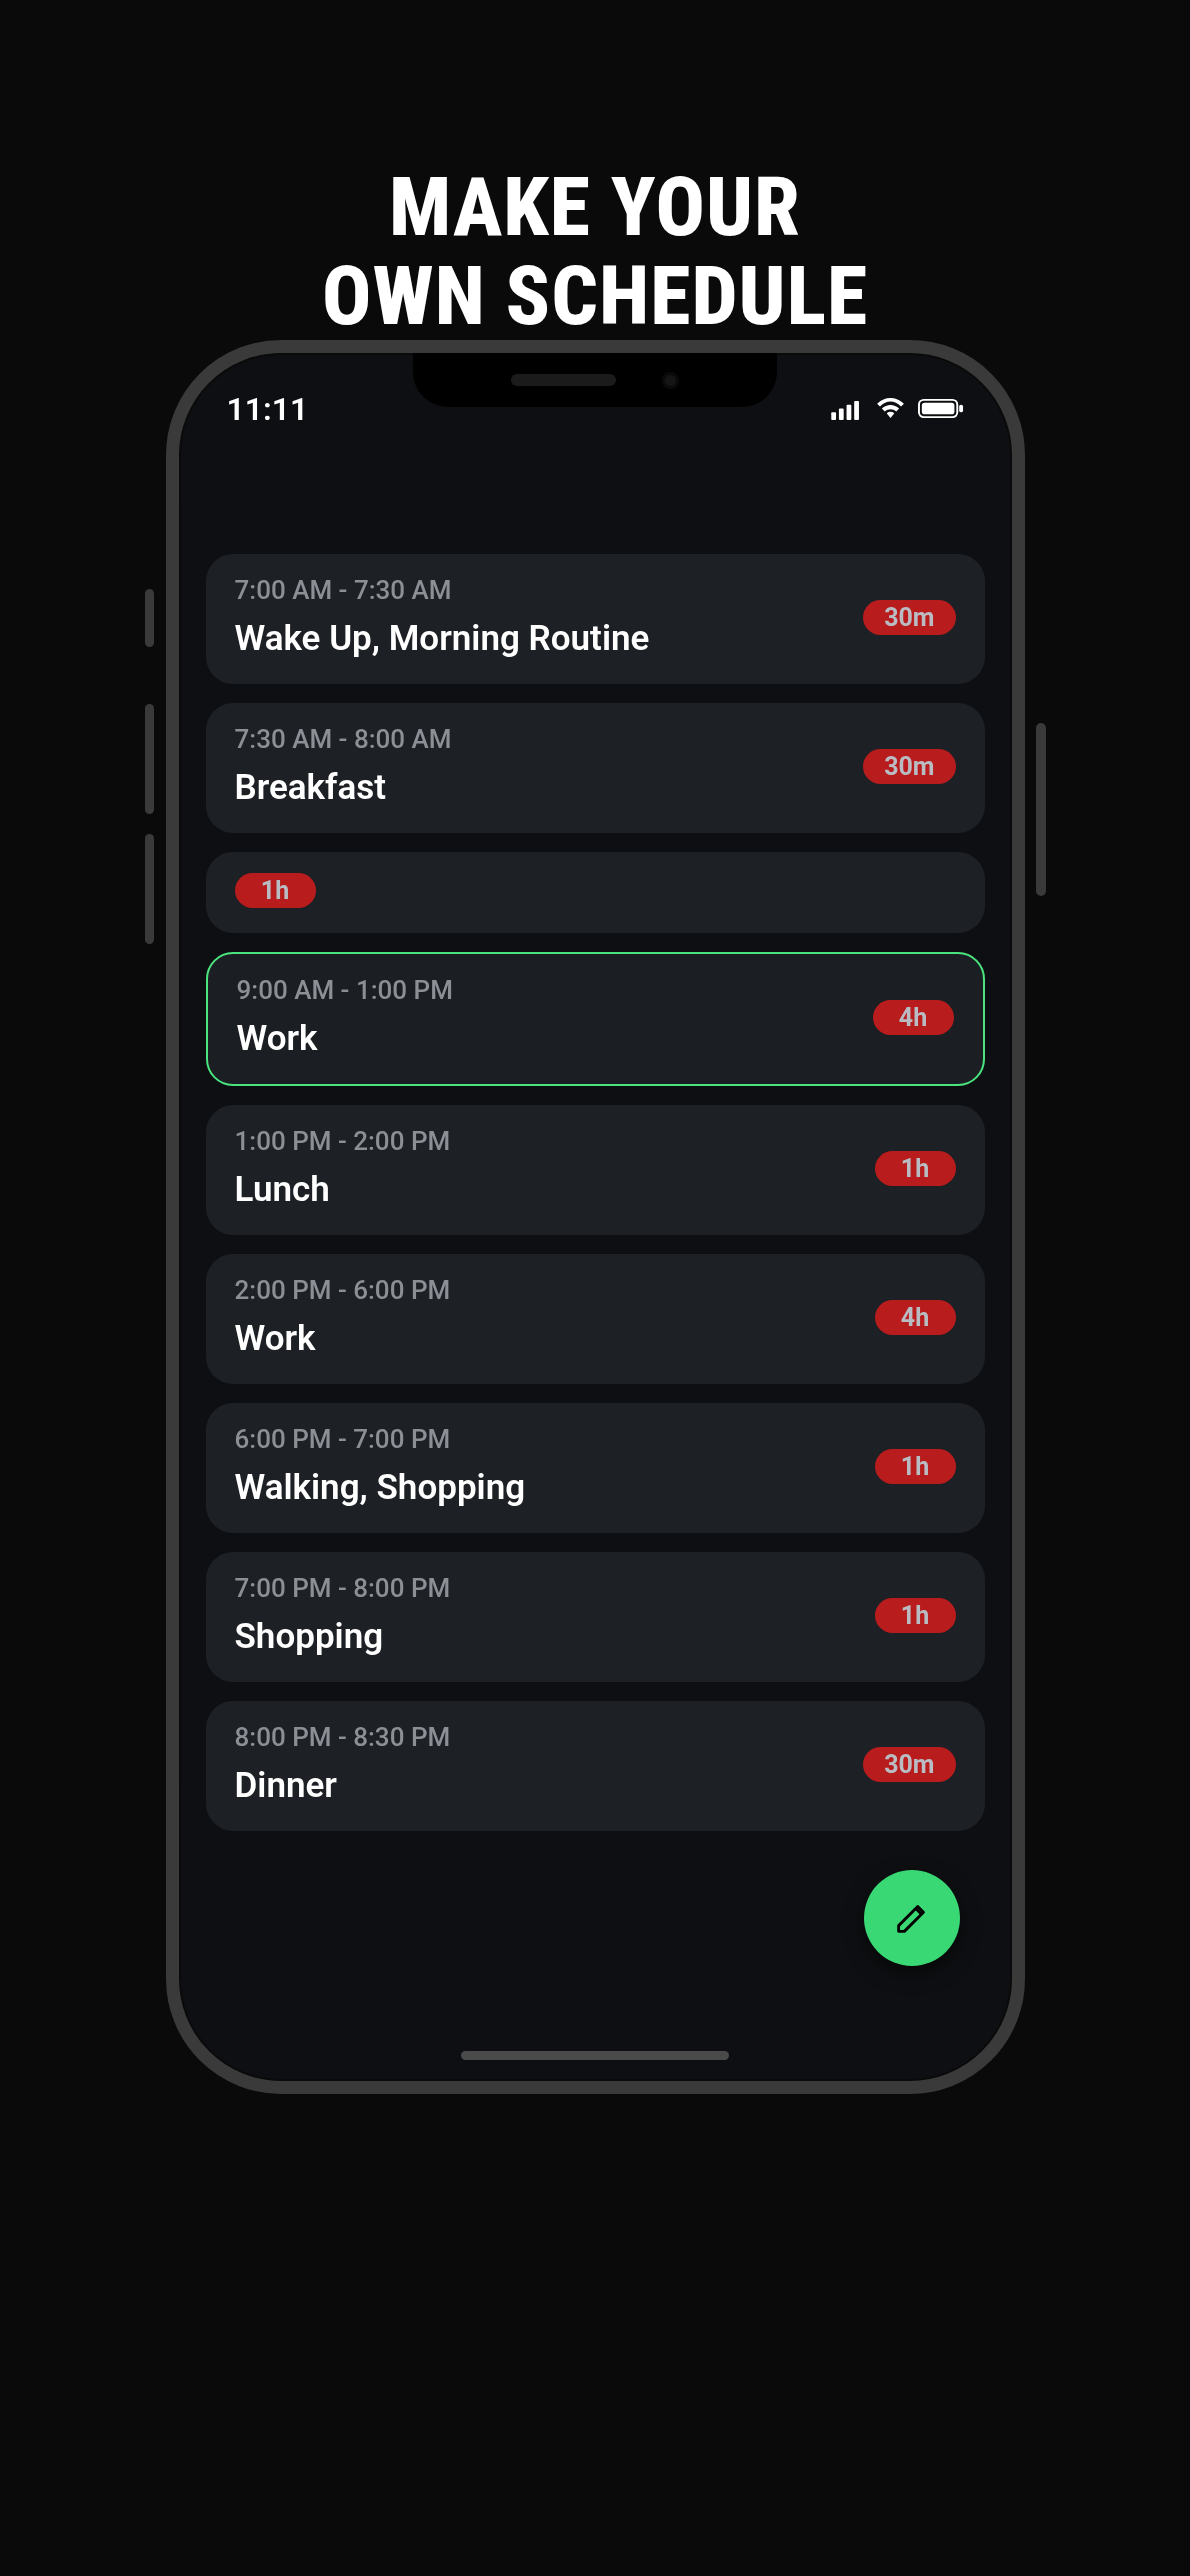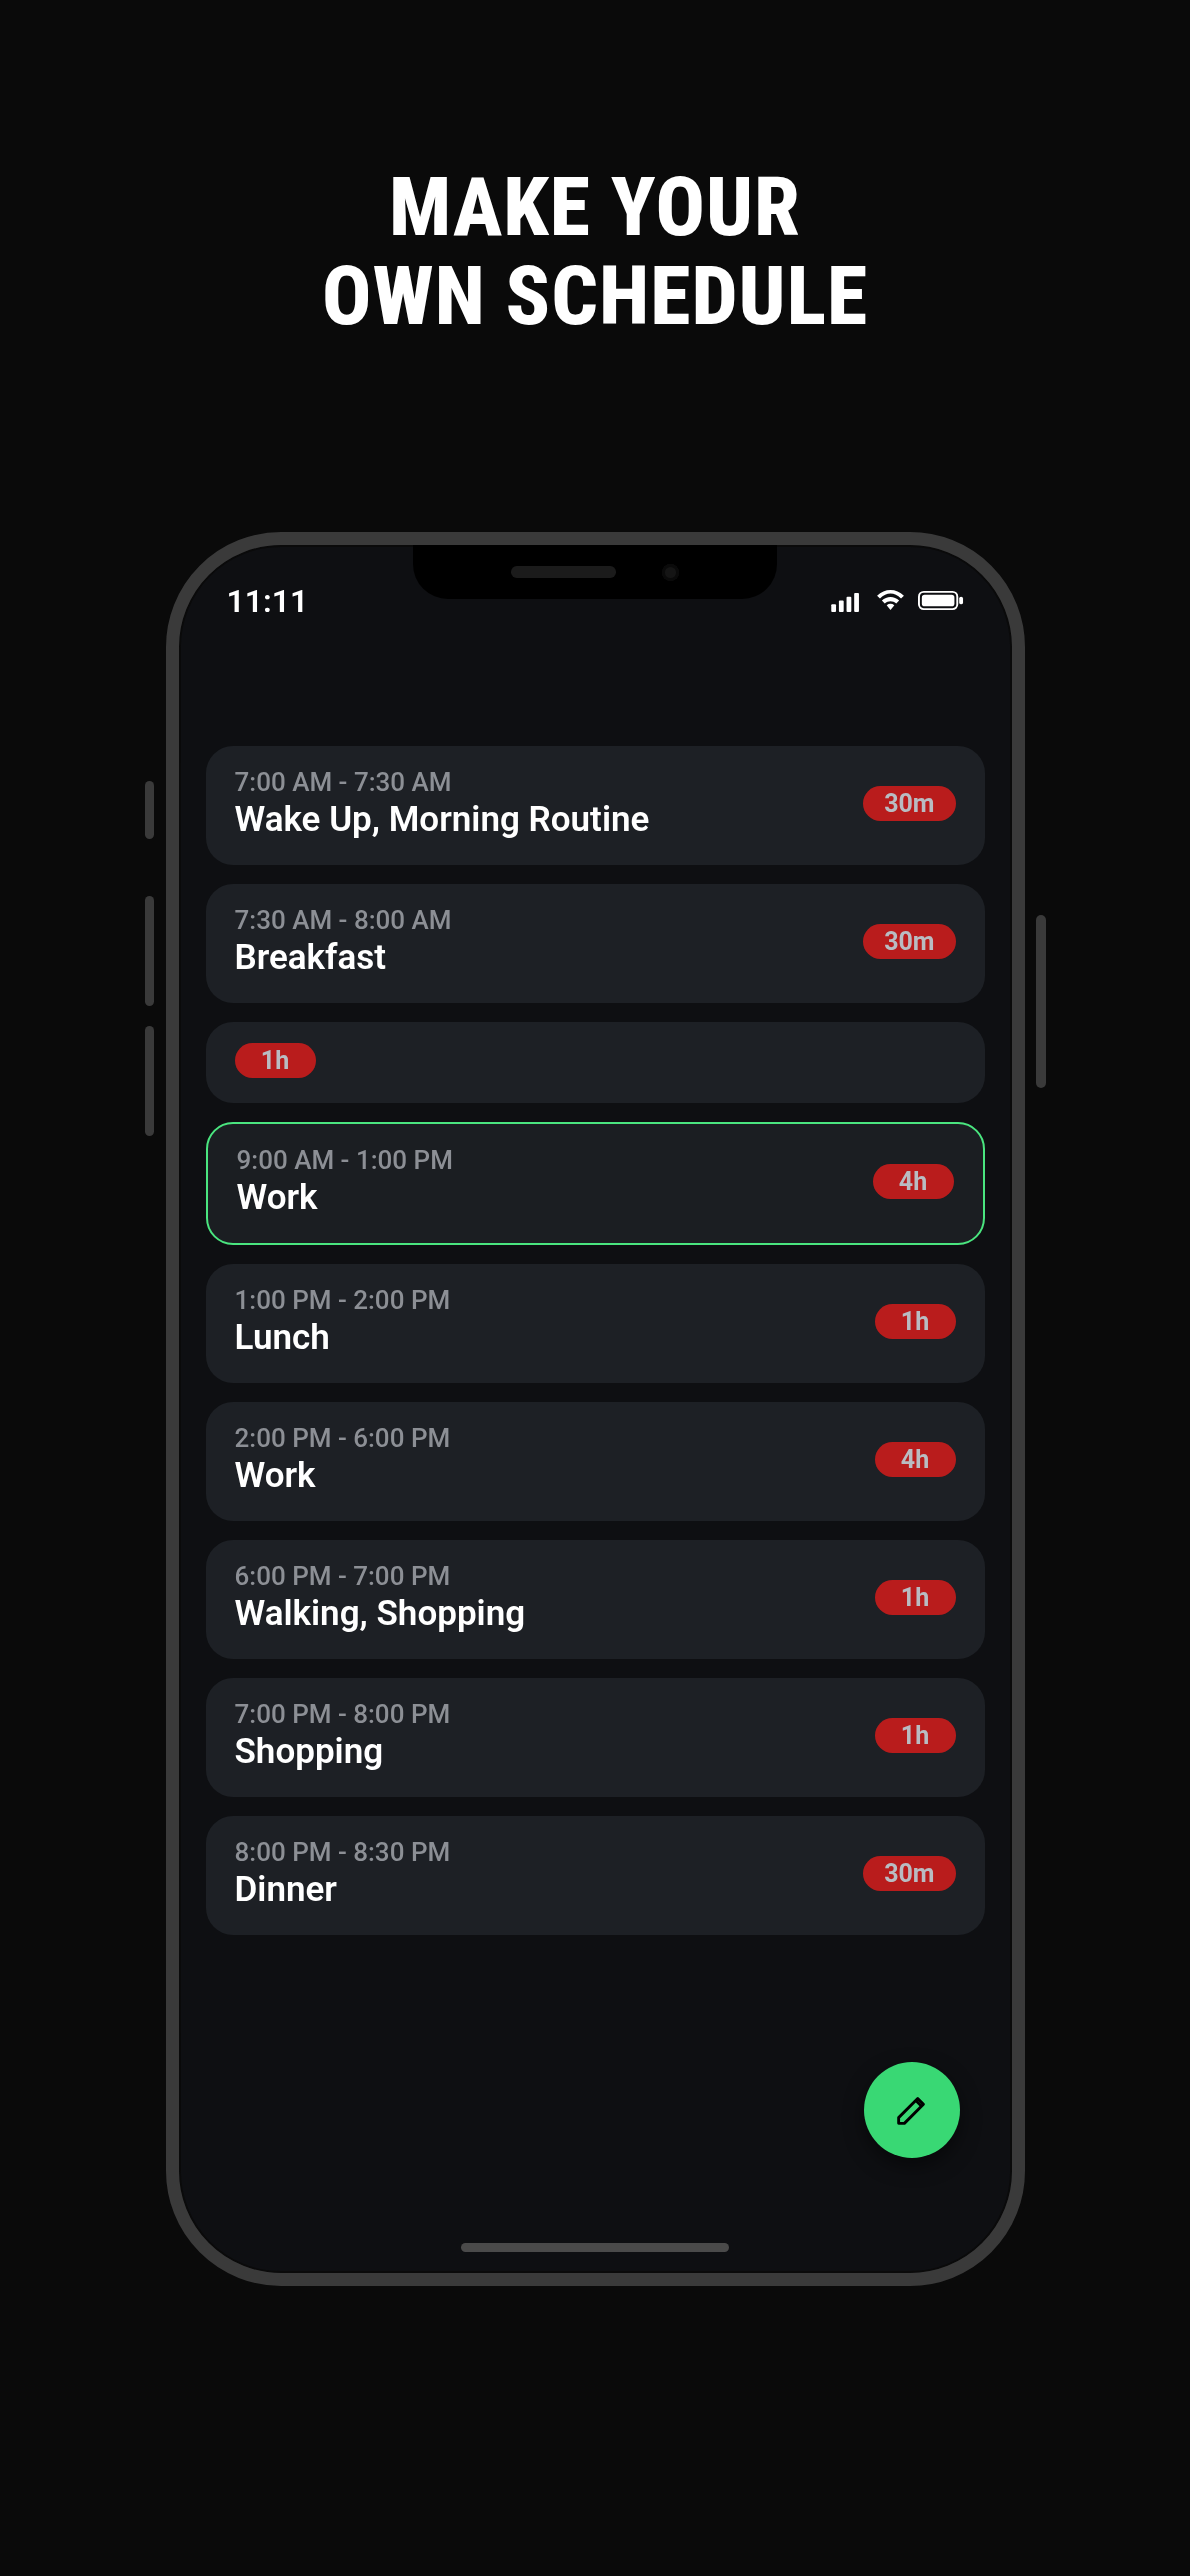--- a/index.html
+++ b/index.html
@@ -18,21 +18,20 @@
   .headline {
     color: #ffffff;
     font-size: 82px;
     font-weight: 800;
     letter-spacing: 1px;
     text-align: center;
     line-height: 1.08;
     font-stretch: semi-condensed;
   }
   .phone-wrap {
-    margin-top: 192px;
     position: relative;
   }
   .phone {
     width: 859px;
     height: 1754px;
     background: #0e0f12;
     border: 13.4px solid #3a3a3a;
     border-radius: 115px;
     position: relative;
     overflow: hidden;
@@ -124,21 +123,21 @@
     border-radius: 27px;
     padding: 21px 29px 25px 29px;
     display: flex;
     align-items: center;
     justify-content: space-between;
   }
   .item.active {
     border: 2.9px solid #4ae57f;
     background: #1b1e22;
   }
-  .item-left { display: flex; flex-direction: column; gap: 2px; }
+  .item-left { display: flex; flex-direction: column; gap: 13px; }
   .item-time  { color: #8c8f95; font-size: 26px; font-weight: 500; }
   .item-title { color: #ffffff; font-size: 35px; font-weight: 600; }
   .duration-pill {
     background: #b91c1c;
     color: #b9bcc2;
     font-size: 25px;
     font-weight: 700;
     padding: 3px 21px;
     border-radius: 29px;
     min-width: 81px;

